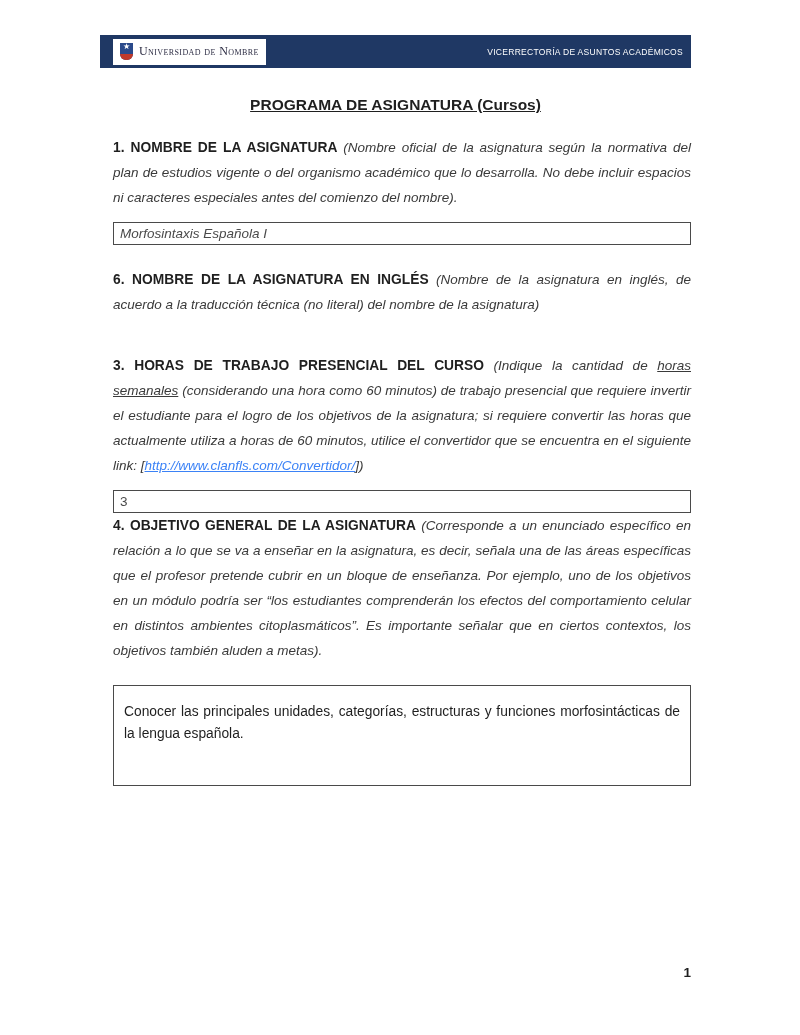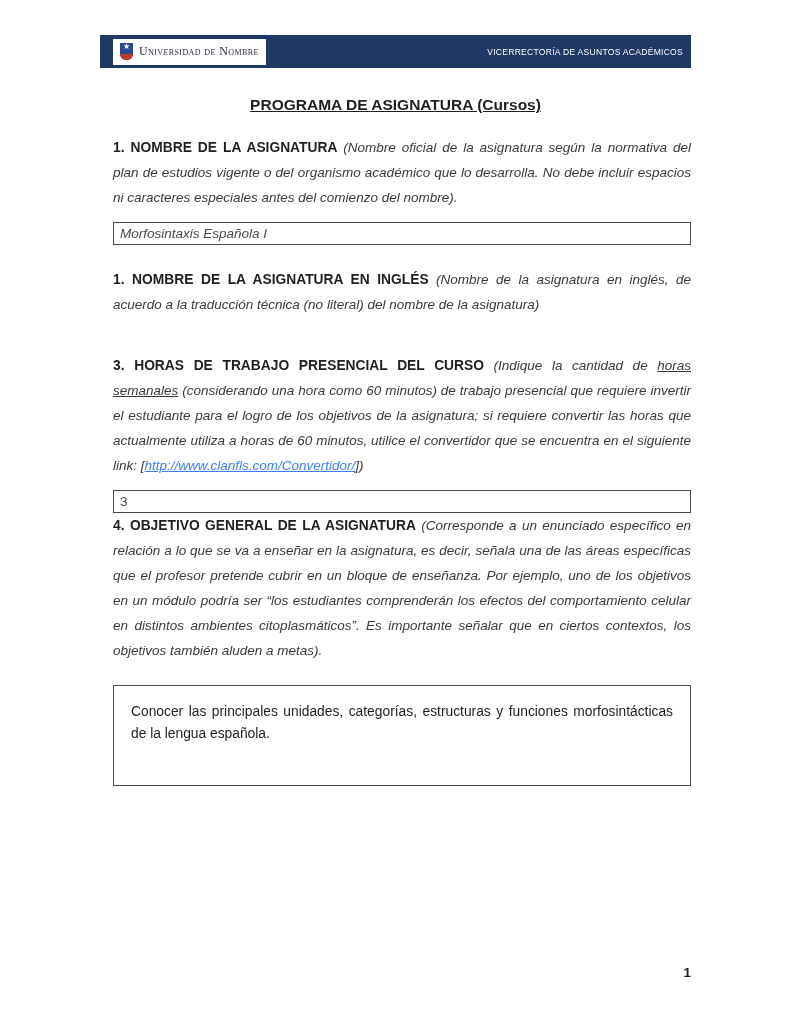--- a/index.html
+++ b/index.html
@@ -95,21 +95,21 @@
     padding:0 6px;
     font-size:13.5px;
     color:#4a4a4a;
   }
   .field.italic { font-style:italic; }
 
   .big-field {
     margin-top:22px;
     border:1px solid #4a4a4a;
     min-height:101px;
-    padding:15px 17px;
+    padding:15px 10px;
     font-size:13.8px;
     line-height:22px;
     color:#1f1f1f;
     text-align:justify;
   }
 
   .page-number {
     position:absolute;
     top:965px; right:109px;
     font-size:13.5px; font-weight:bold; color:#1f1f1f;
@@ -137,21 +137,21 @@
     </div>
 
     <div class="body-col">
 
       <p class="sec m-sec1"><b>1. NOMBRE DE LA ASIGNATURA</b> <i>(Nombre oficial de la asignatura según la normativa del plan de estudios vigente o del organismo académico que lo desarrolla. No debe incluir espacios ni caracteres especiales antes del comienzo del nombre).</i></p>
 
       <div class="field italic">
           <span>Morfosintaxis Española I</span>
         </div>
 
-      <p class="sec m-sec2"><b>1. NOMBRE DE LA ASIGNATURA EN INGLÉS</b> <i>(Nombre de la asignatura en inglés, de acuerdo a la traducción técnica (no literal) del nombre de la asignatura)</i></p>
+      <p class="sec m-sec2"><b>6. NOMBRE DE LA ASIGNATURA EN INGLÉS</b> <i>(Nombre de la asignatura en inglés, de acuerdo a la traducción técnica (no literal) del nombre de la asignatura)</i></p>
 
 
       <p class="sec m-sec3"><b>3. HORAS DE TRABAJO PRESENCIAL DEL CURSO</b> <i><span>(Indique la cantidad de </span><span class="u">horas semanales</span><span> (considerando una hora como 60 minutos) de trabajo presencial que requiere invertir el estudiante para el logro de los objetivos de la asignatura; si requiere convertir las horas que actualmente utiliza a horas de 60 minutos, utilice el convertidor que se encuentra en el siguiente link: [</span><span class="lnk u">http://www.clanfls.com/Convertidor/</span><span>])</span></i></p>
 
       <div class="field">
           <span>3</span>
         </div>
 
       <p class="sec m-sec4"><b>4. OBJETIVO GENERAL DE LA ASIGNATURA</b> <i>(Corresponde a un enunciado específico en relación a lo que se va a enseñar en la asignatura, es decir, señala una de las áreas específicas que el profesor pretende cubrir en un bloque de enseñanza. Por ejemplo, uno de los objetivos en un módulo podría ser “los estudiantes comprenderán los efectos del comportamiento celular en distintos ambientes citoplasmáticos”. Es importante señalar que en ciertos contextos, los objetivos también aluden a metas).</i></p>
 

